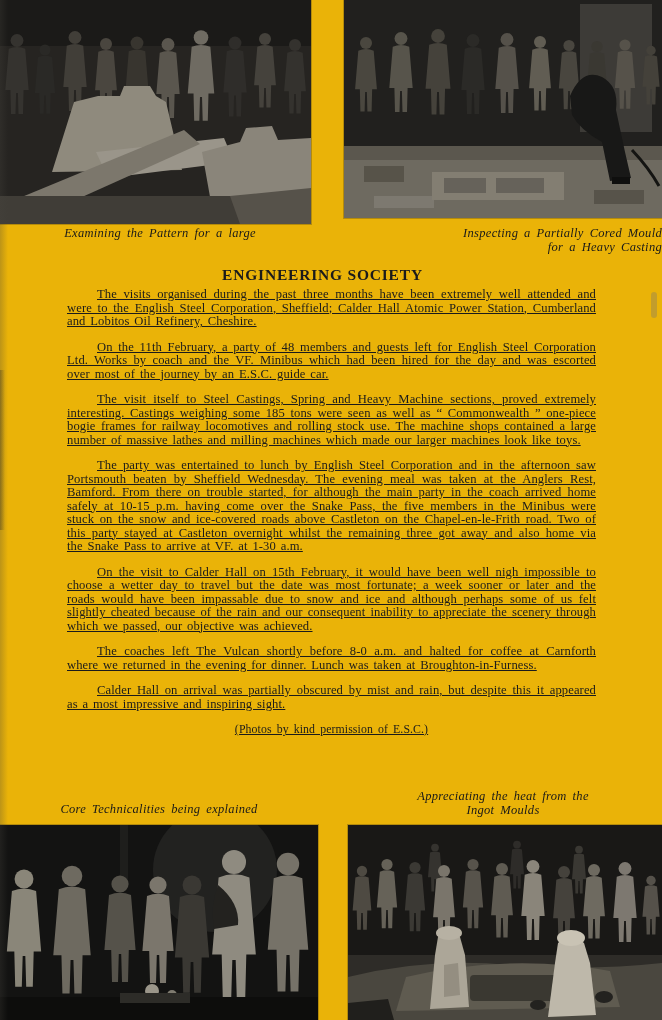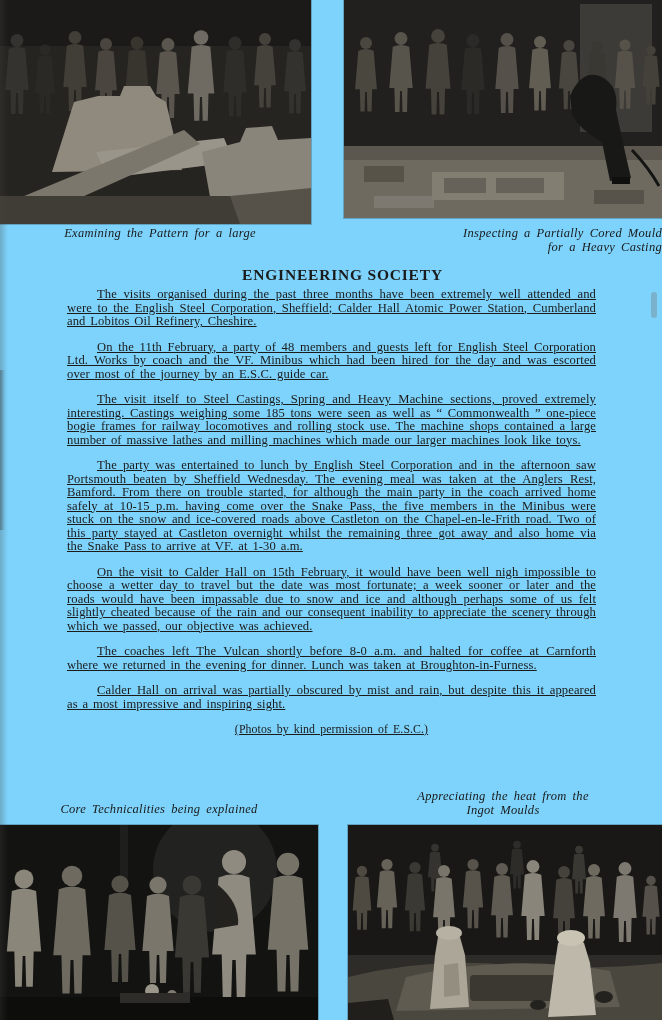--- a/index.html
+++ b/index.html
@@ -4,21 +4,21 @@
 <style>
   html, body { margin:0; padding:0; }
   body {
     width:662px; height:1020px;
     background:#e9e8e4;
     font-family:"Liberation Serif", serif;
     color:#1b1b1b;
     position:relative;
     overflow:hidden;
   }
-  .page { position:absolute; inset:0; background:#7dd3fc; }
+  .page { position:absolute; inset:0; background:#eab308; }
 
   
   .scan-edge-left {
     position:absolute; left:0; top:0; width:8px; height:100%;
     background:linear-gradient(to right, rgba(70,68,62,.28), rgba(70,68,62,0));
     pointer-events:none;
   }
   .scan-smudge-a { position:absolute; left:0; top:370px; width:5px; height:160px;
     background:linear-gradient(to right, rgba(40,40,38,.35), transparent); }
   .scan-smudge-b { position:absolute; left:651px; top:292px; width:6px; height:26px;
@@ -38,21 +38,21 @@
     position:absolute; font-style:italic; font-size:12.5px; line-height:13.5px;
     text-align:center; letter-spacing:.3px; word-spacing:2.5px; color:#191919;
   }
   .caption-tl { left:10px;  top:227px; width:300px; }
   .caption-tr { left:344px; top:227px; width:318px;text-align:right; }
   .caption-bl { left:0;     top:803px; width:318px; }
   .caption-br { left:344px; top:790px; width:318px; }
 
   
   .article-title {
-    position:absolute; left:78px; top:266px; width:529px;
+    position:absolute; left:58px; top:266px; width:529px;
     text-align:center; font-weight:bold; font-size:15.5px; letter-spacing:.8px;
   }
   .body-text { position:absolute; left:67px; top:288px; width:529px; }
   .body-text p {
     margin:0 0 12px 0; text-indent:30px; text-align:justify;
     font-size:12.6px; line-height:13.5px; word-spacing:1.6px; letter-spacing:.1px;text-decoration:underline;
   }
   .credit {
     text-align:center !important; text-indent:0 !important;
     font-size:11.8px !important; word-spacing:2px !important; margin-top:0;

